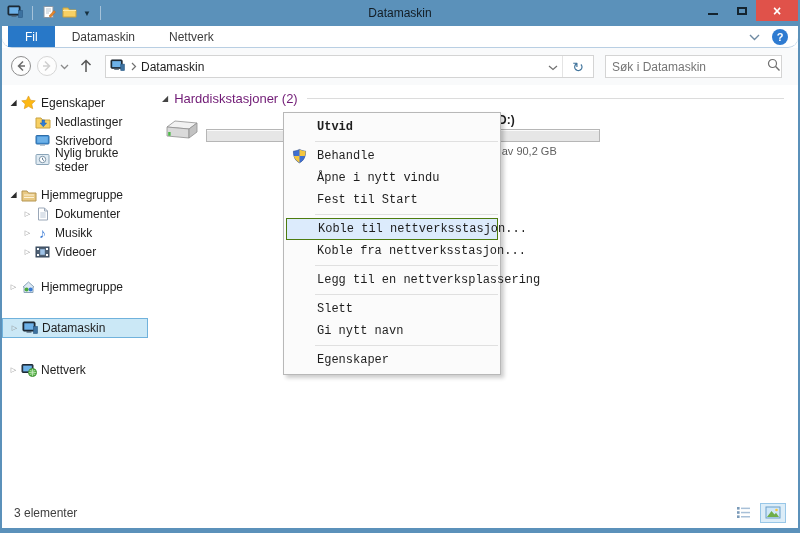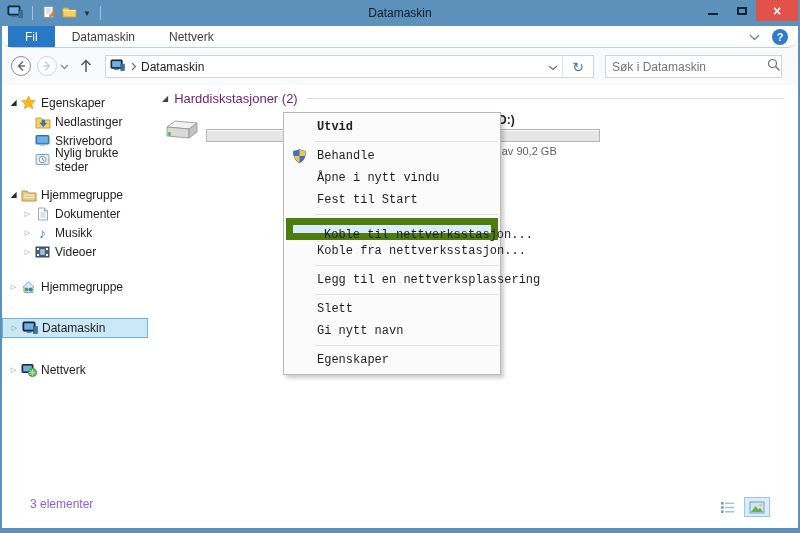--- a/index.html
+++ b/index.html
@@ -72,27 +72,27 @@
     box-shadow:inset 0 1px 0 rgba(255,255,255,.8); margin:1px 0 3px; }
   .drive-cap { font-size:11px; color:#606060; }
   .tile-c { left:14px; } .tile-d { left:240px; }
 
   
   .context-menu { position:absolute; left:135px; top:27px; width:218px; background:#fbfbfb;
     border:1px solid #b8b8b8; box-shadow:3px 3px 4px rgba(0,0,0,.2); padding:3px 0; z-index:10; }
   .menu-item { position:relative; height:22px; line-height:22px; padding-left:33px; white-space:nowrap;font-family:Liberation Mono, monospace; }
   .menu-item.bold { font-weight:bold; }
   .menu-item.highlight { margin:0 2px; padding-left:31px; height:22px; line-height:20px;
-    background:#dcebfc; border:7px solid #4d7c0f; }
+    background:#dcebfc; border:1px solid #4d7c0f; }
   .menu-sep { border-top:1px solid #e0e0e0; margin:3px 2px 3px 31px; }
   .menu-shield { position:absolute; left:8px; top:3px; }
 
   
   .statusbar { position:absolute; bottom:0; left:0; right:0; height:31px; background:#fff;
-    display:flex; align-items:flex-start; padding:0 28px; color:#8b5cf6; }
+    display:flex; align-items:center; padding:0 12px; color:#404040; }
   .status-spacer { flex:1; }
   .view-btn { width:26px; height:20px; display:flex; align-items:center; justify-content:center;
     border:1px solid transparent; margin-left:4px; }
   .view-btn.selected { background:#dcedf8; border:1px solid #98c7e8; }
 </style>
 </head>
 <body>
 
 <div class="window">
 

